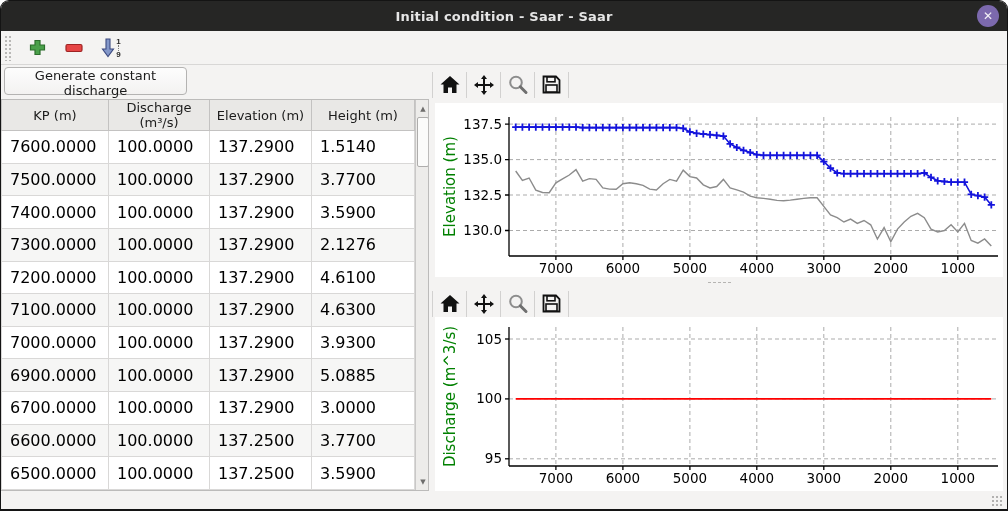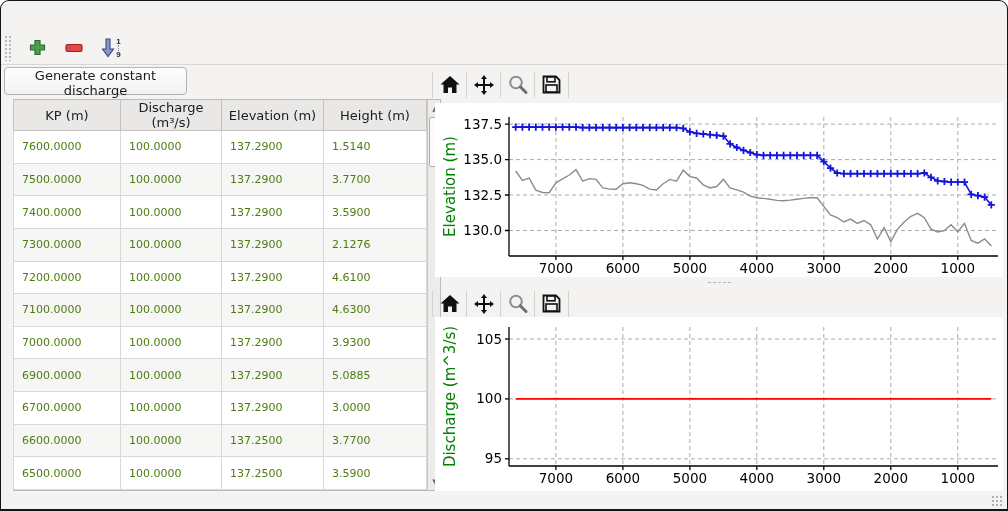--- a/index.html
+++ b/index.html
@@ -42,31 +42,31 @@
   
   .btn-row { position:absolute; left:3px; top:66px; display:flex; gap:6px; }
   .gen-btn {
     height:28px; font-size:13px; color:#1b1b1b; font-family:"DejaVu Sans",sans-serif;
     background:linear-gradient(#fdfdfd,#f3f2f1); border:1px solid #b4b3b2; border-radius:4px;
     cursor:pointer;
   }
   .gen-btn.b1 { width:209px; }
   .gen-btn.b2 { width:183px; }
   .table-wrap {
-    position:absolute; left:12px; top:98px; width:428px; height:392px;
+    position:absolute; left:0; top:98px; width:428px; height:392px;
     background:#ffffff; border:1px solid #bcbbba; border-left:none; overflow:hidden;
     display:flex;
   }
   table.data { border-collapse:collapse; table-layout:fixed; width:413px; }
   table.data th {
     height:22px; font-size:13px; font-weight:normal; color:#1b1b1b; text-align:center;
     background:#e9e8e6; border:1px solid #c3c2c1; border-top:none;
   }
   table.data td {
-    height:30.5px; font-size:11px; color:#4d7c0f; padding-left:8px;
+    height:30.5px; font-size:16px; color:#000000; padding-left:8px;
     border:1px solid #d9d8d7; background:#ffffff; white-space:nowrap; overflow:hidden;
   }
   table.data tr:nth-child(even) td { background:#f6f6f5; }
   
   .vscroll {
     width:15px; height:100%; background:#edecea; border-left:1px solid #c9c8c7;
     position:relative;
   }
   .vs-btn { position:absolute; left:0; width:14px; height:15px; display:flex; align-items:center; justify-content:center; color:#6e6d6c; font-size:7px; cursor:pointer; }
   .vs-up { top:1px; }
@@ -90,20 +90,26 @@
   
   .statusbar { position:absolute; left:0; top:490px; width:100%; height:19px; background:#f4f3f2; }
   .resize-grip { position:absolute; right:4px; bottom:3px; width:12px; height:12px;
     background-image:radial-gradient(#b2b1b0 1px, transparent 1.2px); background-size:4px 4px; }
 </style>
 </head>
 <body>
 
 <div class="window">
 
+  <div class="titlebar">
+    <span class="title">Initial condition - Saar - Saar</span>
+    <div class="close-btn">
+      <span>✕</span>
+    </div>
+  </div>
 
   <div class="main-toolbar">
     <div class="tb-grip"></div>
     <button class="tb-btn">
       <svg width="17" height="17" viewBox="0 0 17 17">
         <path d="M6 1.5 H11 V6 H15.5 V11 H11 V15.5 H6 V11 H1.5 V6 H6 Z" fill="#4aa04a" stroke="#2c6e2c" stroke-width="1.2"></path>
       </svg>
     </button>
     <button class="tb-btn">
       <svg width="18" height="10" viewBox="0 0 18 10">

